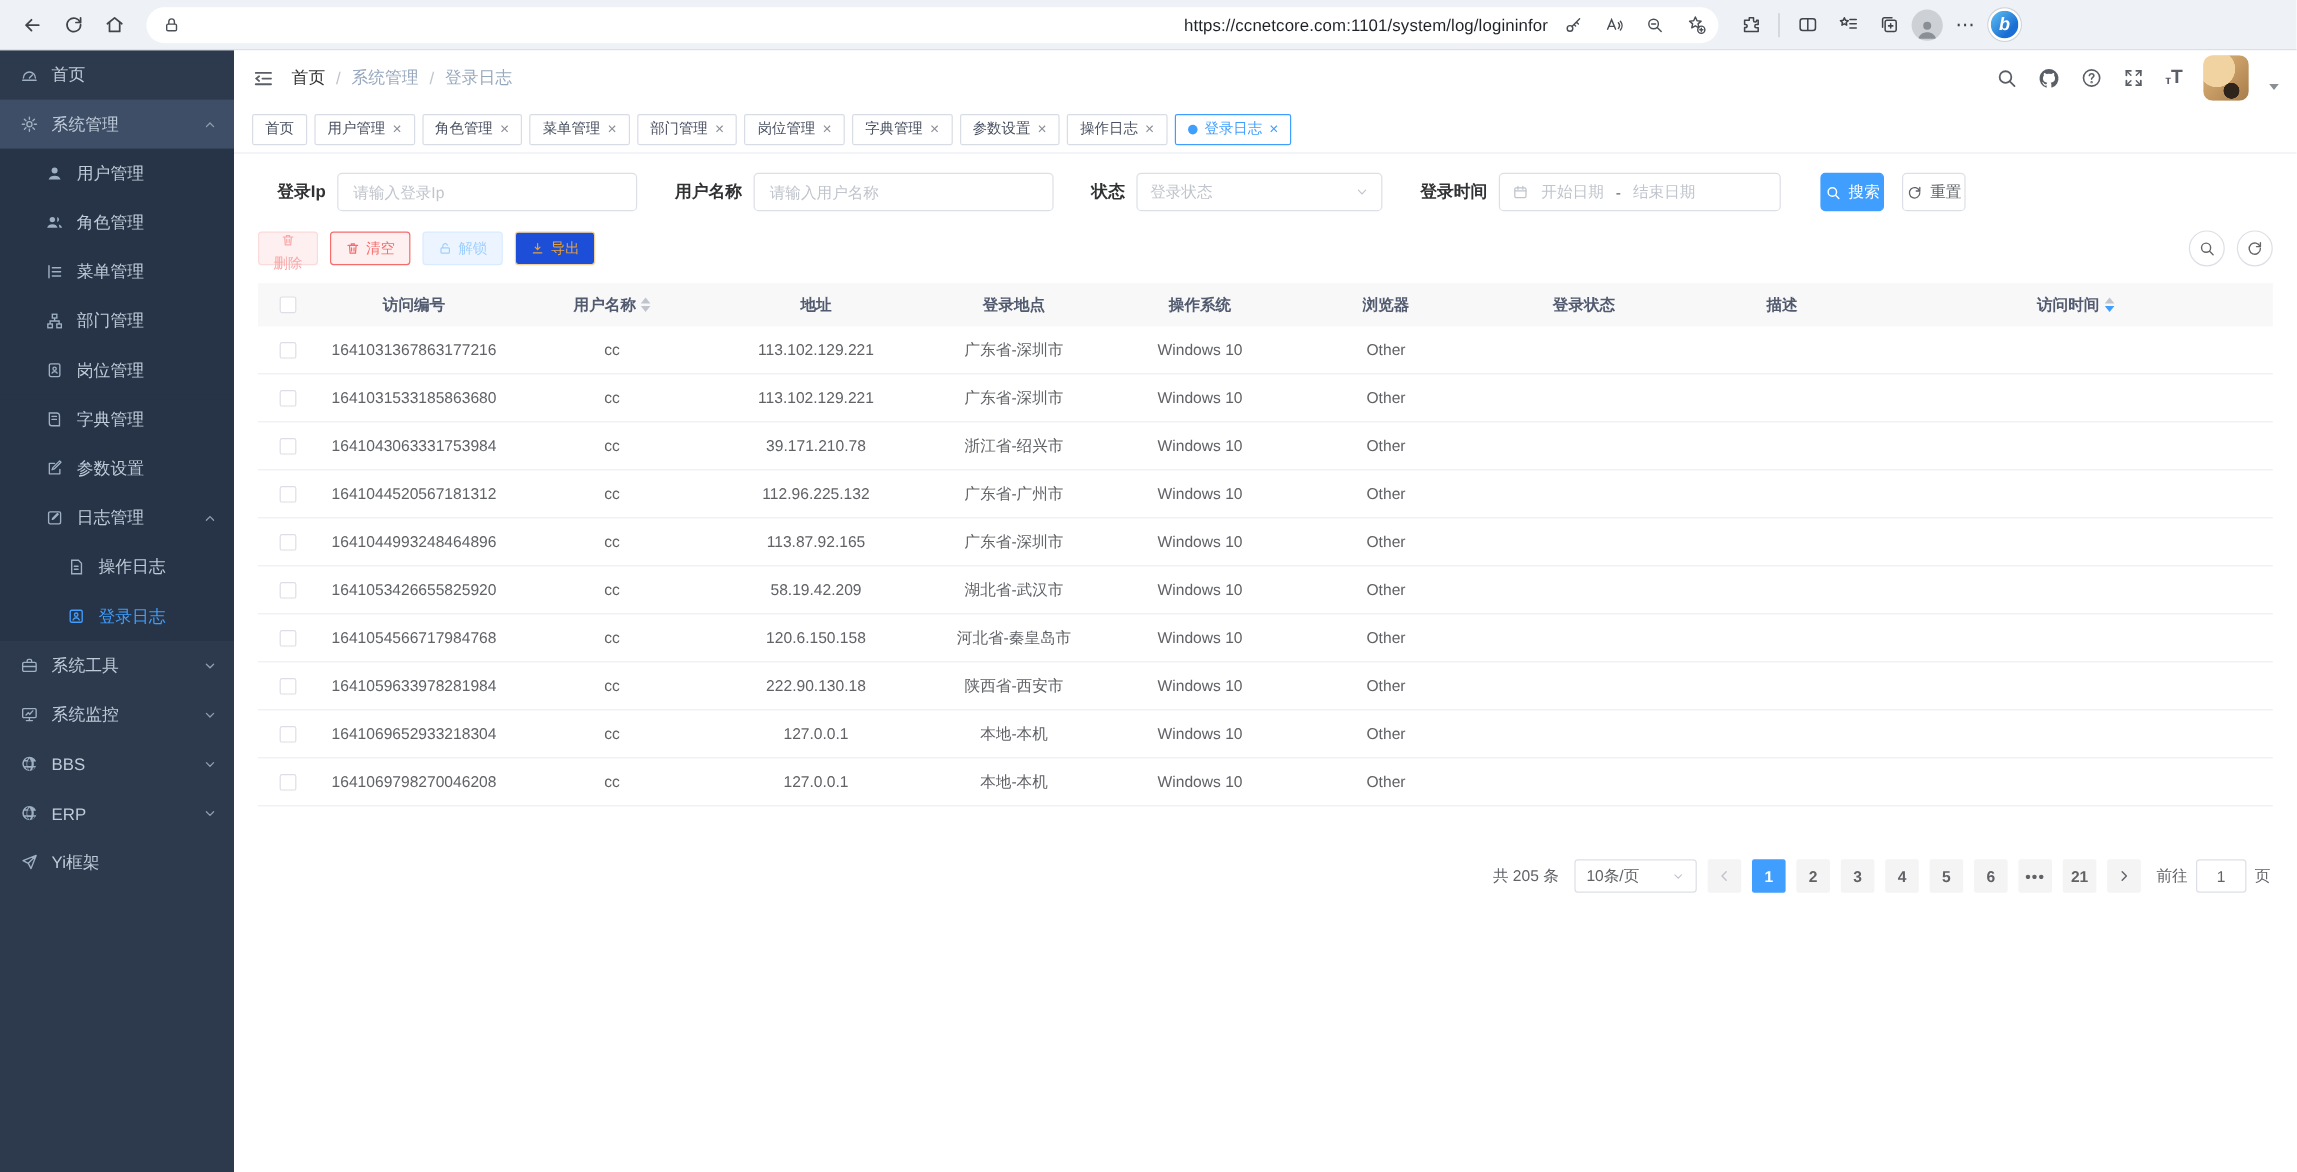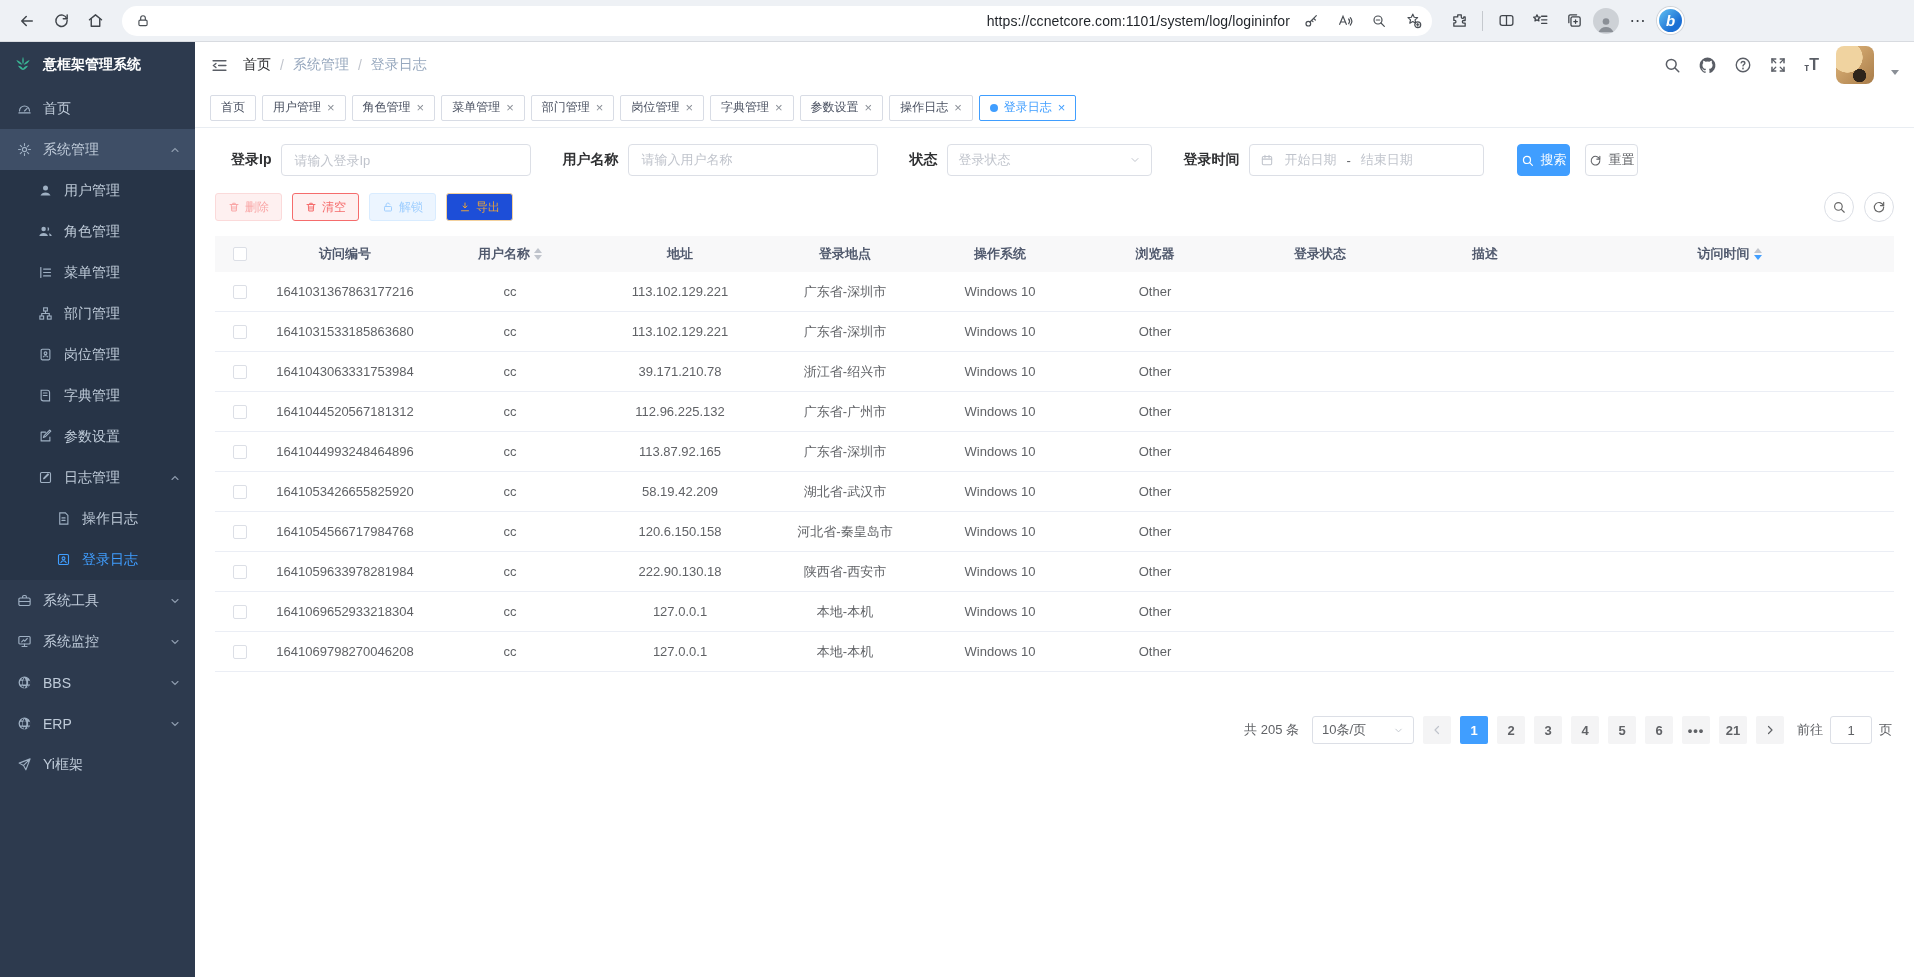--- a/index.html
+++ b/index.html
@@ -50,31 +50,31 @@
   .tab.active::before{content:"";width:8px;height:8px;border-radius:50%;background:#409eff;}
 
   
   .content{flex:1;padding:16px 20px 0;}
   .filters{display:flex;align-items:center;gap:15px;font-size:14px;}
   .fgroup{display:flex;align-items:center;gap:10px;margin-left:16px;}
   .flabel{font-weight:bold;color:#303133;white-space:nowrap;}
   .finput{height:32px;border:1px solid #dcdfe6;border-radius:4px;padding:0 12px;font-size:13px;color:#606266;font-family:inherit;outline:none;background:#fff;}
   .finput::placeholder{color:#c0c4cc;}
   .in-ip{width:250px;}
-  .in-user{width:250px;font-family:Liberation Mono, monospace;}
+  .in-user{width:250px;}
   .fselect{width:205px;height:32px;border:1px solid #dcdfe6;border-radius:4px;padding:0 10px;display:flex;align-items:center;justify-content:space-between;color:#c0c4cc;font-size:13px;background:#fff;cursor:pointer;}
   .fdate{width:235px;height:32px;border:1px solid #dcdfe6;border-radius:4px;padding:0 10px;display:flex;align-items:center;gap:10px;color:#c0c4cc;font-size:13px;background:#fff;cursor:pointer;}
   .fdate .dico{color:#c0c4cc;display:flex;}
   .btn{height:32px;border-radius:4px;font-size:13px;display:inline-flex;align-items:center;gap:6px;padding:0 3px;cursor:pointer;border:1px solid transparent;font-family:inherit;}
   .btn-search{background:#409eff;border-color:#409eff;color:#fff;margin-left:18px;}
   .btn-reset{background:#fff;border-color:#dcdfe6;color:#606266;}
 
   .toolbar{display:flex;align-items:center;gap:10px;margin-top:16px;}
   .tbtn{height:28px;padding:0 12px;border-radius:3px;font-size:12px;display:inline-flex;align-items:center;gap:5px;border:1px solid;cursor:pointer;font-family:inherit;}
-  .tbtn-del{background:#fef0f0;border-color:#fbdada;color:#f9a7a7;}
+  .tbtn-del{background:#fef0f0;border-color:#fbdada;color:#f9a7a7;flex-direction:column;}
   .tbtn-clear{background:#fef0f0;border-color:#f56c6c;color:#f56c6c;}
   .tbtn-unlock{background:#ecf5ff;border-color:#d9ecff;color:#a0cfff;}
   .tbtn-export{background:#1d4ed8;border-color:#f3d19e;color:#e6a23c;}
   .circle-btns{margin-left:auto;display:flex;gap:10px;}
   .cbtn{width:30px;height:30px;border-radius:50%;border:1px solid #dcdfe6;background:#fff;color:#666;display:flex;align-items:center;justify-content:center;cursor:pointer;}
 
   
   .tablewrap{margin-top:14px;font-size:13px;color:#606266;}
   .thead,.tr{display:grid;grid-template-columns:50px 160px 170px 170px 160px 150px 160px 170px 160px 1fr;align-items:center;}
   .thead{background:#f8f8f9;height:36px;color:#515a6e;font-weight:bold;}
@@ -191,28 +191,20 @@
           <path d="M3 22c1.6-4.5 5-6.5 9-6.5s7.4 2 9 6.5z"></path>
         </svg>
       </div>
     <div class="bicon" style="font-size:16px;letter-spacing:1px;color:#40454b;">⋯</div>
     <div class="copilot">b</div>
   </div>
 
   <div class="app">
 
     <aside class="sidebar">
-      <div class="logo">
-        <span>
-            <svg width="20" height="20" viewBox="0 0 24 24" fill="#3ab795">
-              <path d="M12 2c1.2 3 1.2 6.5 0 9.5C10.8 8.5 10.8 5 12 2zM4 6c3 .8 5.6 2.8 7.2 5.8C8 11.3 5.3 9.3 4 6zM20 6c-1.3 3.3-4 5.3-7.2 5.8C14.4 8.8 17 6.8 20 6zM6 13c2.5.2 4.6 1.4 6 3.4 1.4-2 3.5-3.2 6-3.4-1.5 2.8-3.7 4.6-6 5v3.5h0V18c-2.3-.4-4.5-2.2-6-5z"></path>
-            </svg>
-          </span>
-        <span>意框架管理系统</span>
-      </div>
       <nav>
         <div class="menu-item">
           <span class="mi">
               <svg width="15" height="15" viewBox="0 0 24 24" fill="none" stroke="currentColor" stroke-width="1.8" stroke-linecap="round">
                 <path d="M4 16a8 8 0 1 1 16 0"></path>
                 <path d="M12 16l4.2-4.2"></path>
                 <path d="M3 19h18"></path>
               </svg>
             </span>
           <span>首页</span>

